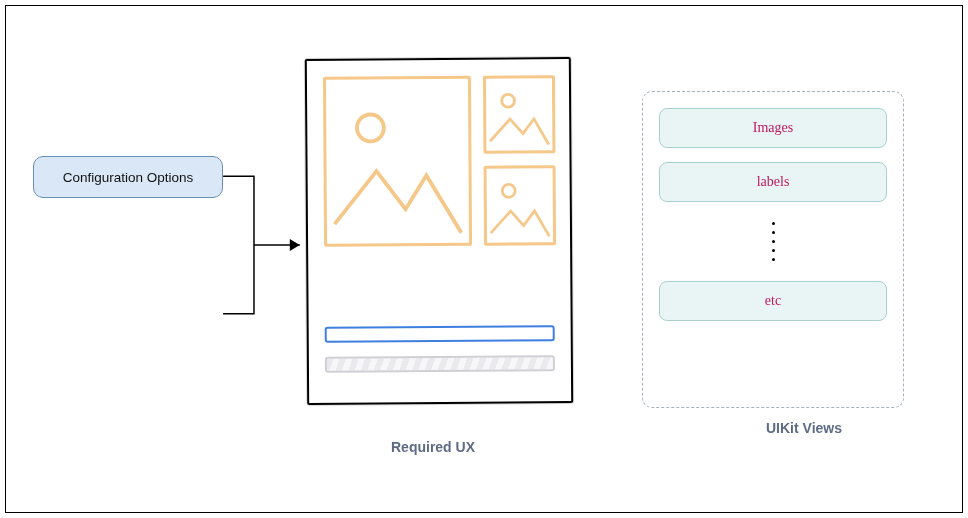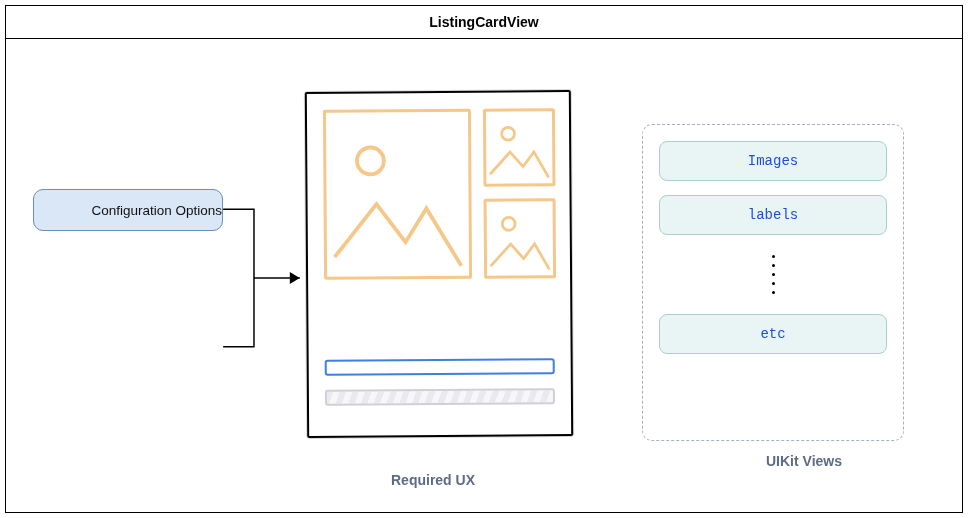--- a/index.html
+++ b/index.html
@@ -33,21 +33,21 @@
   
   .input-pill {
     position: absolute;
     width: 190px;
     height: 42px;
     background: #d9e7f7;
     border: 1px solid #6a8fb8;
     border-radius: 10px;
     display: flex;
     align-items: center;
-    justify-content: flex-end;
+    justify-content: center;
     font-size: 13.5px;
     color: #111;
   }
   .pill-config { left: 27px; top: 150px; }
   .pill-analytics { left: 27px; top: 288px; }
 
   
   .connector {
     position: absolute;
     left: 0;
@@ -140,40 +140,39 @@
   }
   .uikit-item {
     width: 228px;
     height: 40px;
     background: #e9f5f5;
     border: 1px solid #a9cfcf;
     border-radius: 8px;
     display: flex;
     align-items: center;
     justify-content: center;
-    font-family: Liberation Mono, monospace;
+    font-family: Liberation Serif, serif;
     font-size: 14px;
-    color: #1d4ed8;
+    color: #be185d;
   }
   .dots {
     display: flex;
     flex-direction: column;
     align-items: center;
     gap: 6px;
     padding: 6px 0;
   }
   .dots span {
     width: 3px; height: 3px; background: #000; border-radius: 50%;
   }
 </style>
 </head>
 <body>
 
 <div class="container">
-  <div class="header">ListingCardView</div>
 
   <div class="body">
 
     <div class="input-pill pill-config">
       <span>Configuration Options</span>
     </div>
 
     <svg class="connector" viewBox="0 0 958 472" width="958" height="472">
       <g stroke="#000" stroke-width="1.5" fill="none">
 

